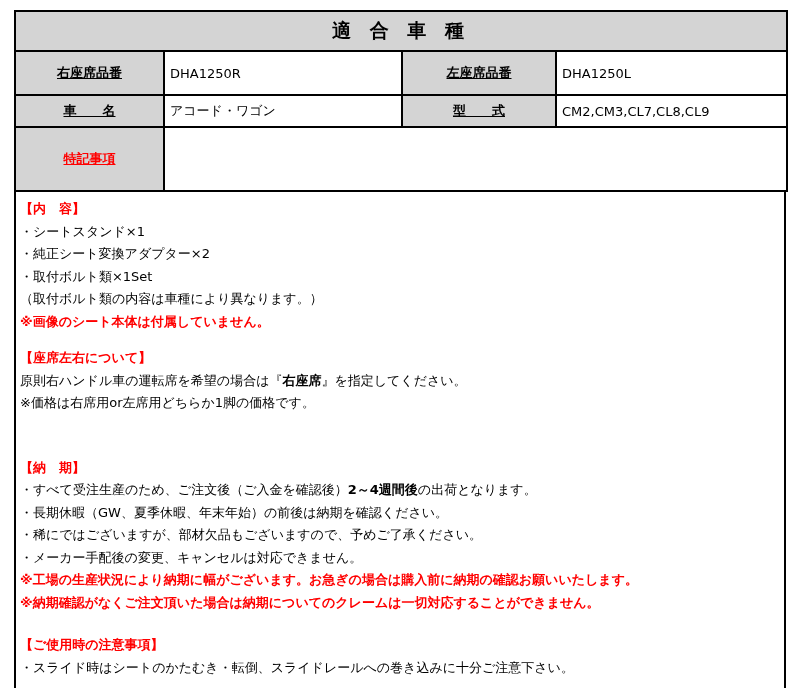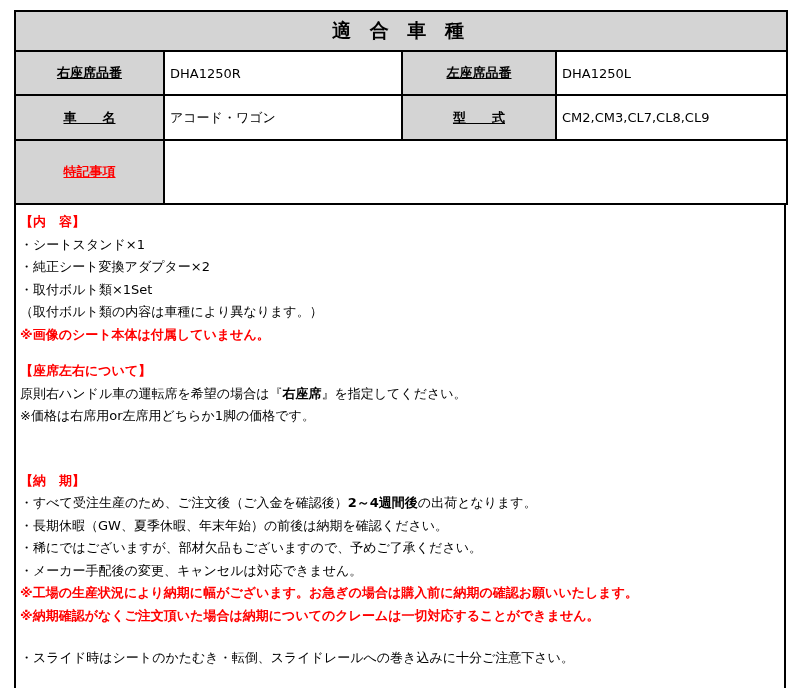--- a/index.html
+++ b/index.html
@@ -48,21 +48,21 @@
     font-size: 13px;
     text-decoration: underline;
   }
   .val {
     background: #ffffff;
     vertical-align: middle;
     font-size: 13px;
     padding-left: 5px;
   }
   .row-part { height: 44px; }
-  .row-name { height: 45px; margin-left: 26px; }
+  .row-name { height: 32px; margin-left: 26px; }
   .row-note { height: 64px; }
   .red { color: var(--red); }
   .b { font-weight: bold; }
   .content {
     border: 2px solid var(--border);
     border-top: none;
     width: 772px;
     height: 588px;
     padding: 6px 6px 0 4px;
     overflow: hidden;
@@ -136,17 +136,18 @@
       <div class="sec-title">【納　期】</div>
       <div class="line"><span>・すべて受注生産のため、ご注文後（ご入金を確認後）</span><span class="b">2～4週間後</span><span>の出荷となります。</span></div>
       <div class="line">・長期休暇（GW、夏季休暇、年末年始）の前後は納期を確認ください。</div>
       <div class="line">・稀にではございますが、部材欠品もございますので、予めご了承ください。</div>
       <div class="line">・メーカー手配後の変更、キャンセルは対応できません。</div>
       <div class="line red b">※工場の生産状況により納期に幅がございます。お急ぎの場合は購入前に納期の確認お願いいたします。</div>
       <div class="line red b">※納期確認がなくご注文頂いた場合は納期についてのクレームは一切対応することができません。</div>
     </div>
 
     <div class="section">
+      <div class="sec-title">【ご使用時の注意事項】</div>
       <div class="line">・スライド時はシートのかたむき・転倒、スライドレールへの巻き込みに十分ご注意下さい。</div>
     </div>
 
   </div>
 </div>
 
 </body></html>

